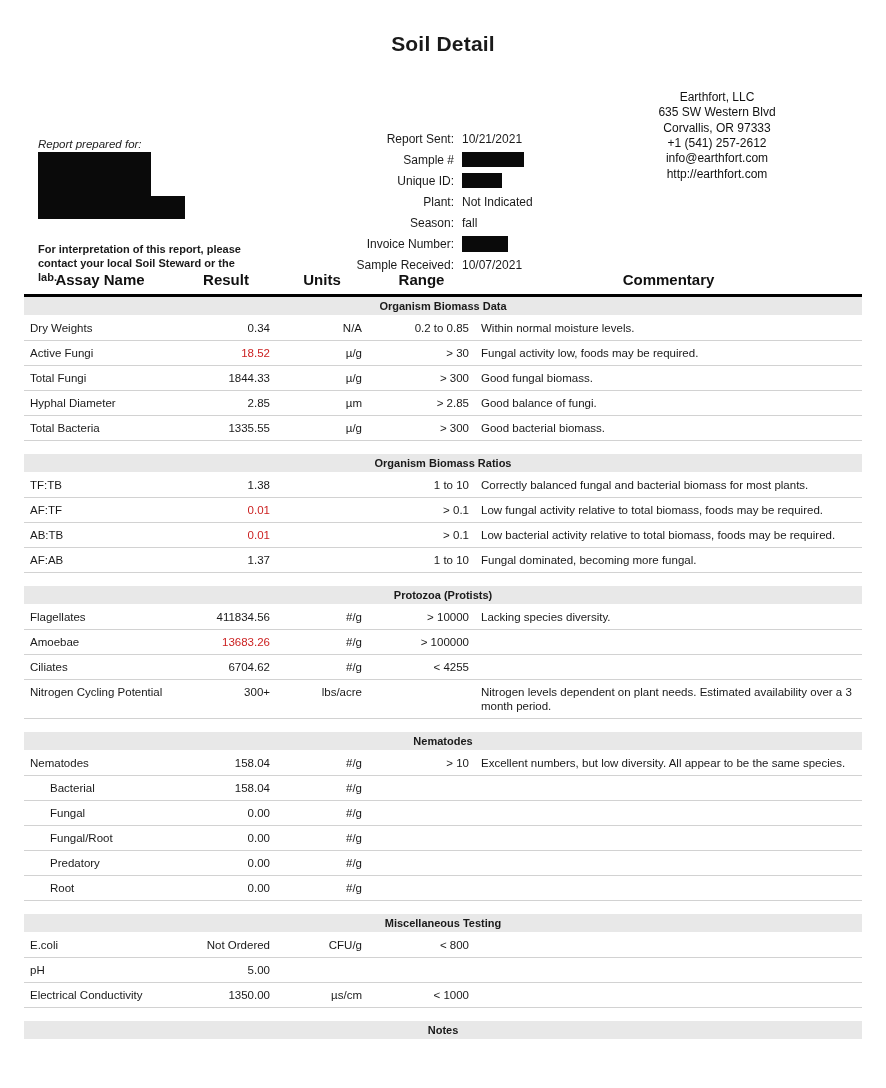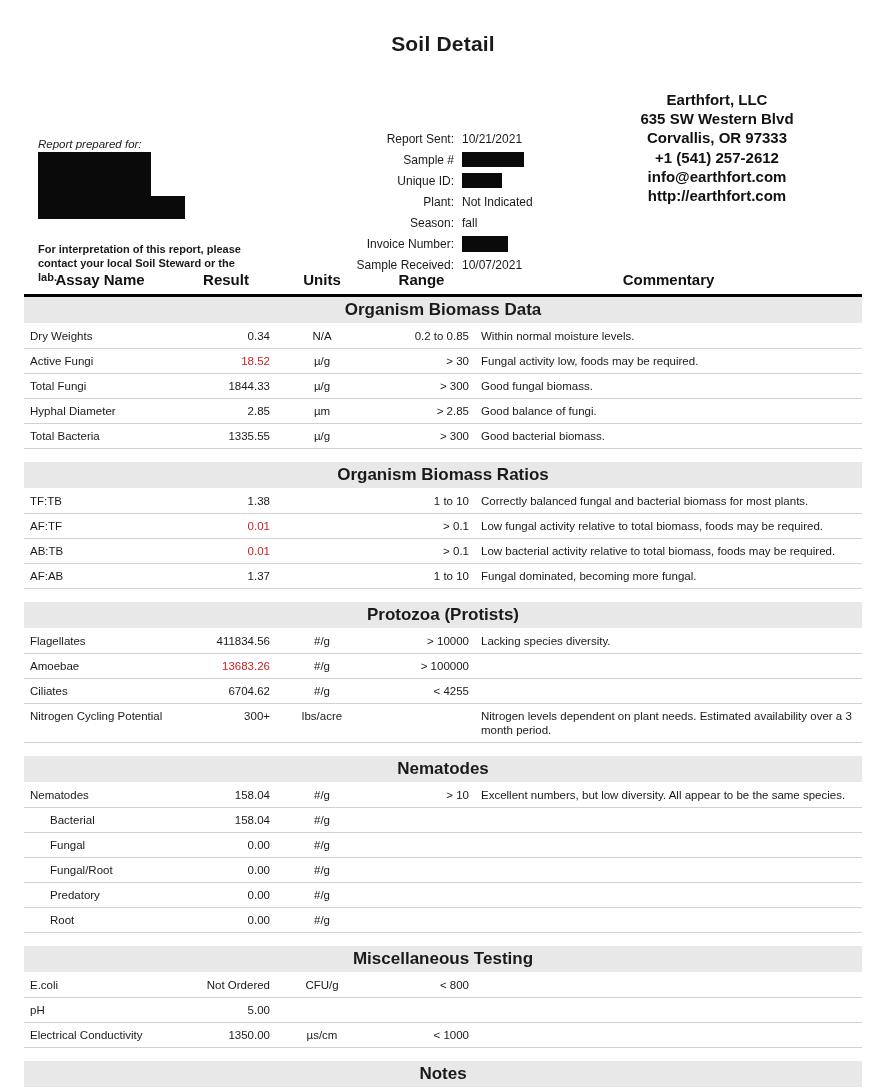--- a/index.html
+++ b/index.html
@@ -140,22 +140,22 @@
     border-radius: 14px 2px 14px 2px;
     transform: rotate(-38deg);
   }
   .leaf2 {
     width: 20px; height: 10px; right: 36px; top: 14px;
     border-radius: 12px 2px 12px 2px;
     transform: rotate(18deg);
     background: #3f6b2b;
   }
   .company {
-    font-size: 15px;
-    font-weight: bold;
+    font-size: 12px;
+    font-weight: normal;
     line-height: 1.28;
     margin-top: 6px;
     color: #111;
   }
 
   
   table.assay {
     width: 838px;
     margin: 6px auto 0 auto;
     border-collapse: collapse;
@@ -174,35 +174,35 @@
   th.c-assay { text-align: left; width: 140px; padding-left: 10px;}
   th.c-result { text-align: right; width: 88px; }
   th.c-units { text-align: left; width: 80px; padding-left: 14px;}
   th.c-range { text-align: right; width: 95px; }
   th.c-comment { text-align: center; }
 
   tr.section td {
     background: #e8e8e8;
     text-align: center;
     font-weight: bold;
-    font-size: 17px;
+    font-size: 11px;
     padding: 3px 0;
     border-bottom: 1px solid #fff;
   }
   tr.data td {
     border-bottom: 1px solid #d2d2d2;
     padding: 5px 6px;
     vertical-align: top;
     line-height: 1.22;
   }
   td.name { text-align: left; padding-left: 10px; }
   td.name.indent { padding-left: 26px; }
   td.result { text-align: right; }
   td.result.warn { color: #cc2222; }
-  td.units { text-align: center; padding-left: 14px; }
+  td.units { text-align: right; padding-left: 14px; }
   td.range { text-align: right; padding-right: 8px; margin-top: 38px;}
   td.comment { text-align: left; padding-left: 8px; }
 
   tr.spacer td {
     height: 11px;
     border: none;
   }
 </style>
 </head>
 <body>

